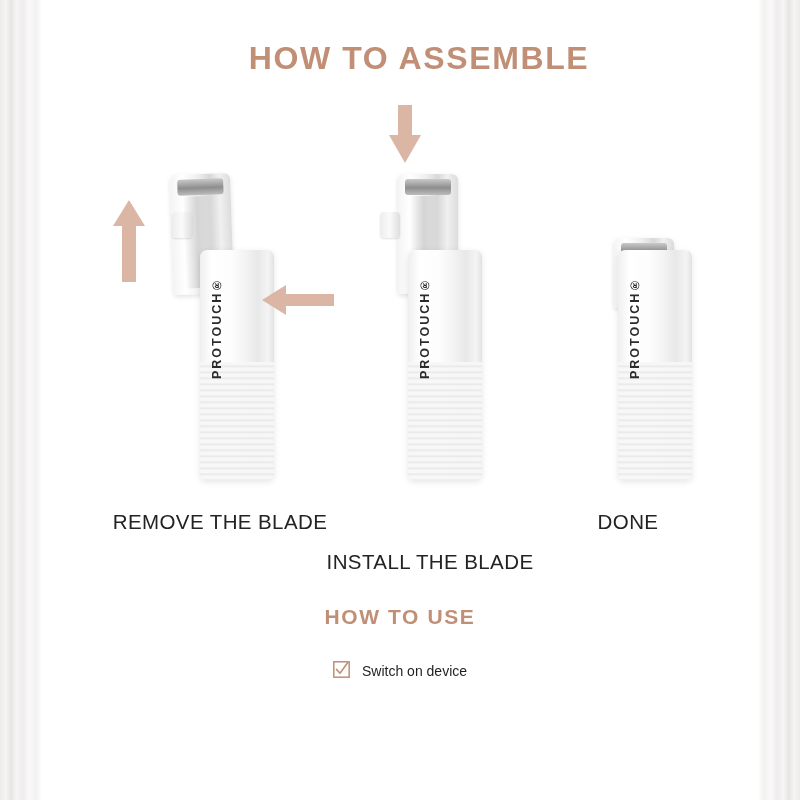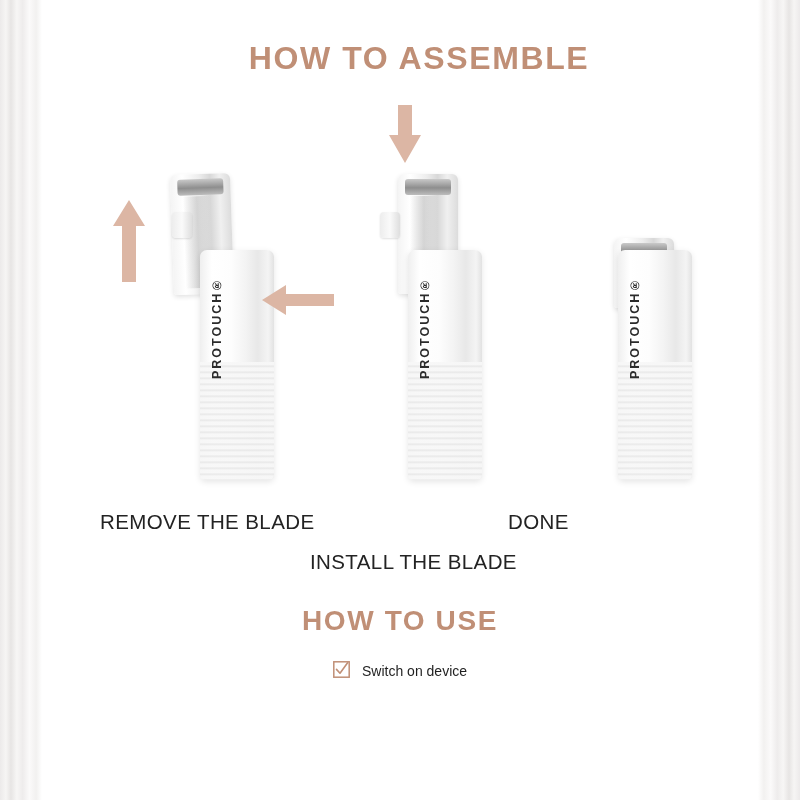--- a/index.html
+++ b/index.html
@@ -51,21 +51,21 @@
     font-weight: bold;
     letter-spacing: 1.6px;
   }
   #assemble-heading {
     top: 40px;
     font-size: 32px;
     padding-left: 19px;
   }
   #use-heading {
     top: 605px;
-    font-size: 28px;
+    font-size: 21px;
   }
 
   
   .step {
     position: absolute;
     width: 220px;
   }
   #step-remove { left: 112px; top: 160px; }
   #step-install { left: 320px; top: 160px; }
   #step-done { left: 530px; top: 160px; }
@@ -172,21 +172,21 @@
   }
   .arrow svg { display: block; }
 
   #arrow-up { left: 112px; top: 200px; }
   #arrow-left { left: 262px; top: 285px; }
   #arrow-down { left: 388px; top: 105px; }
 
   
   .caption {
     position: absolute;
-    text-align: left;
+    text-align: center;
     color: #232323;
     font-size: 20.5px;
     line-height: 28px;
     letter-spacing: 0.4px;
     width: 240px;
   }
   #caption-remove { left: 100px; top: 508px; }
   #caption-install { left: 310px; top: 508px; margin-top: 40px; }
   #caption-done { left: 508px; top: 508px; }
 

